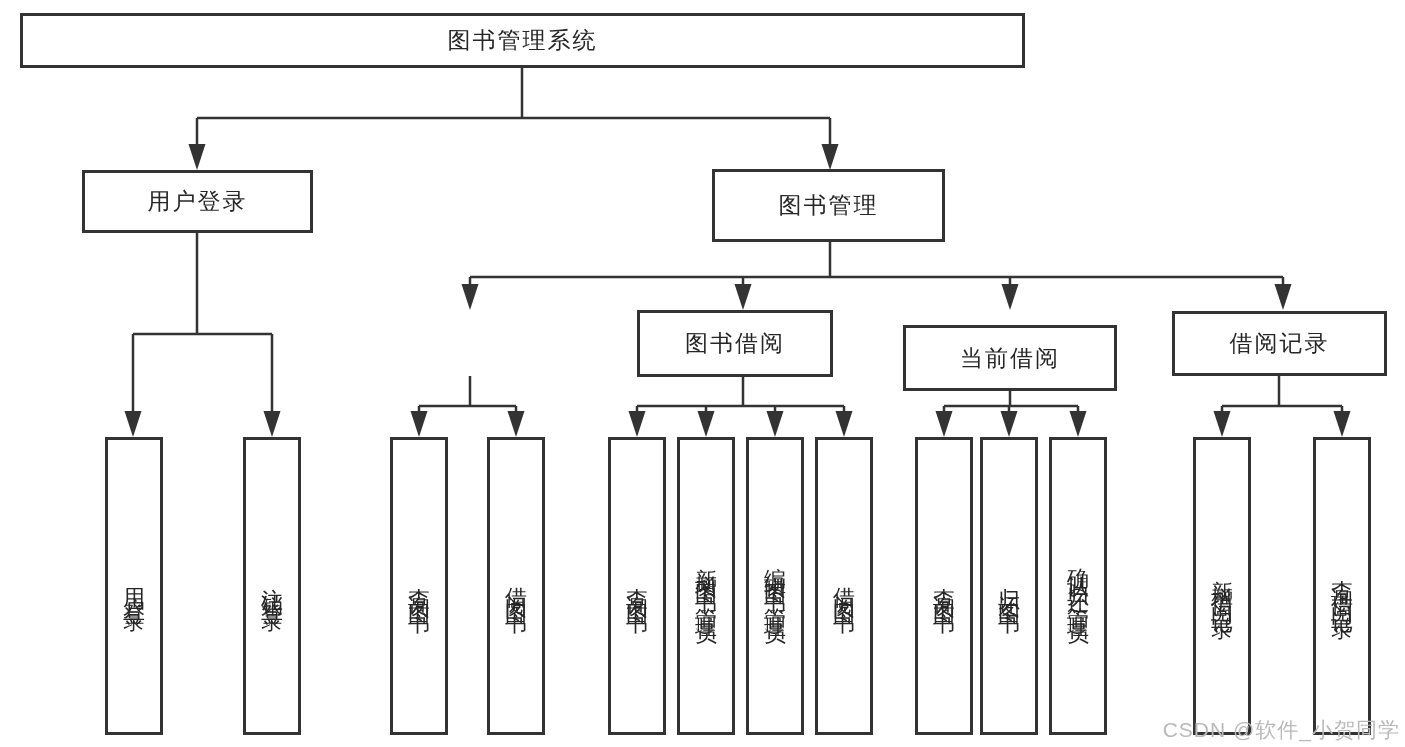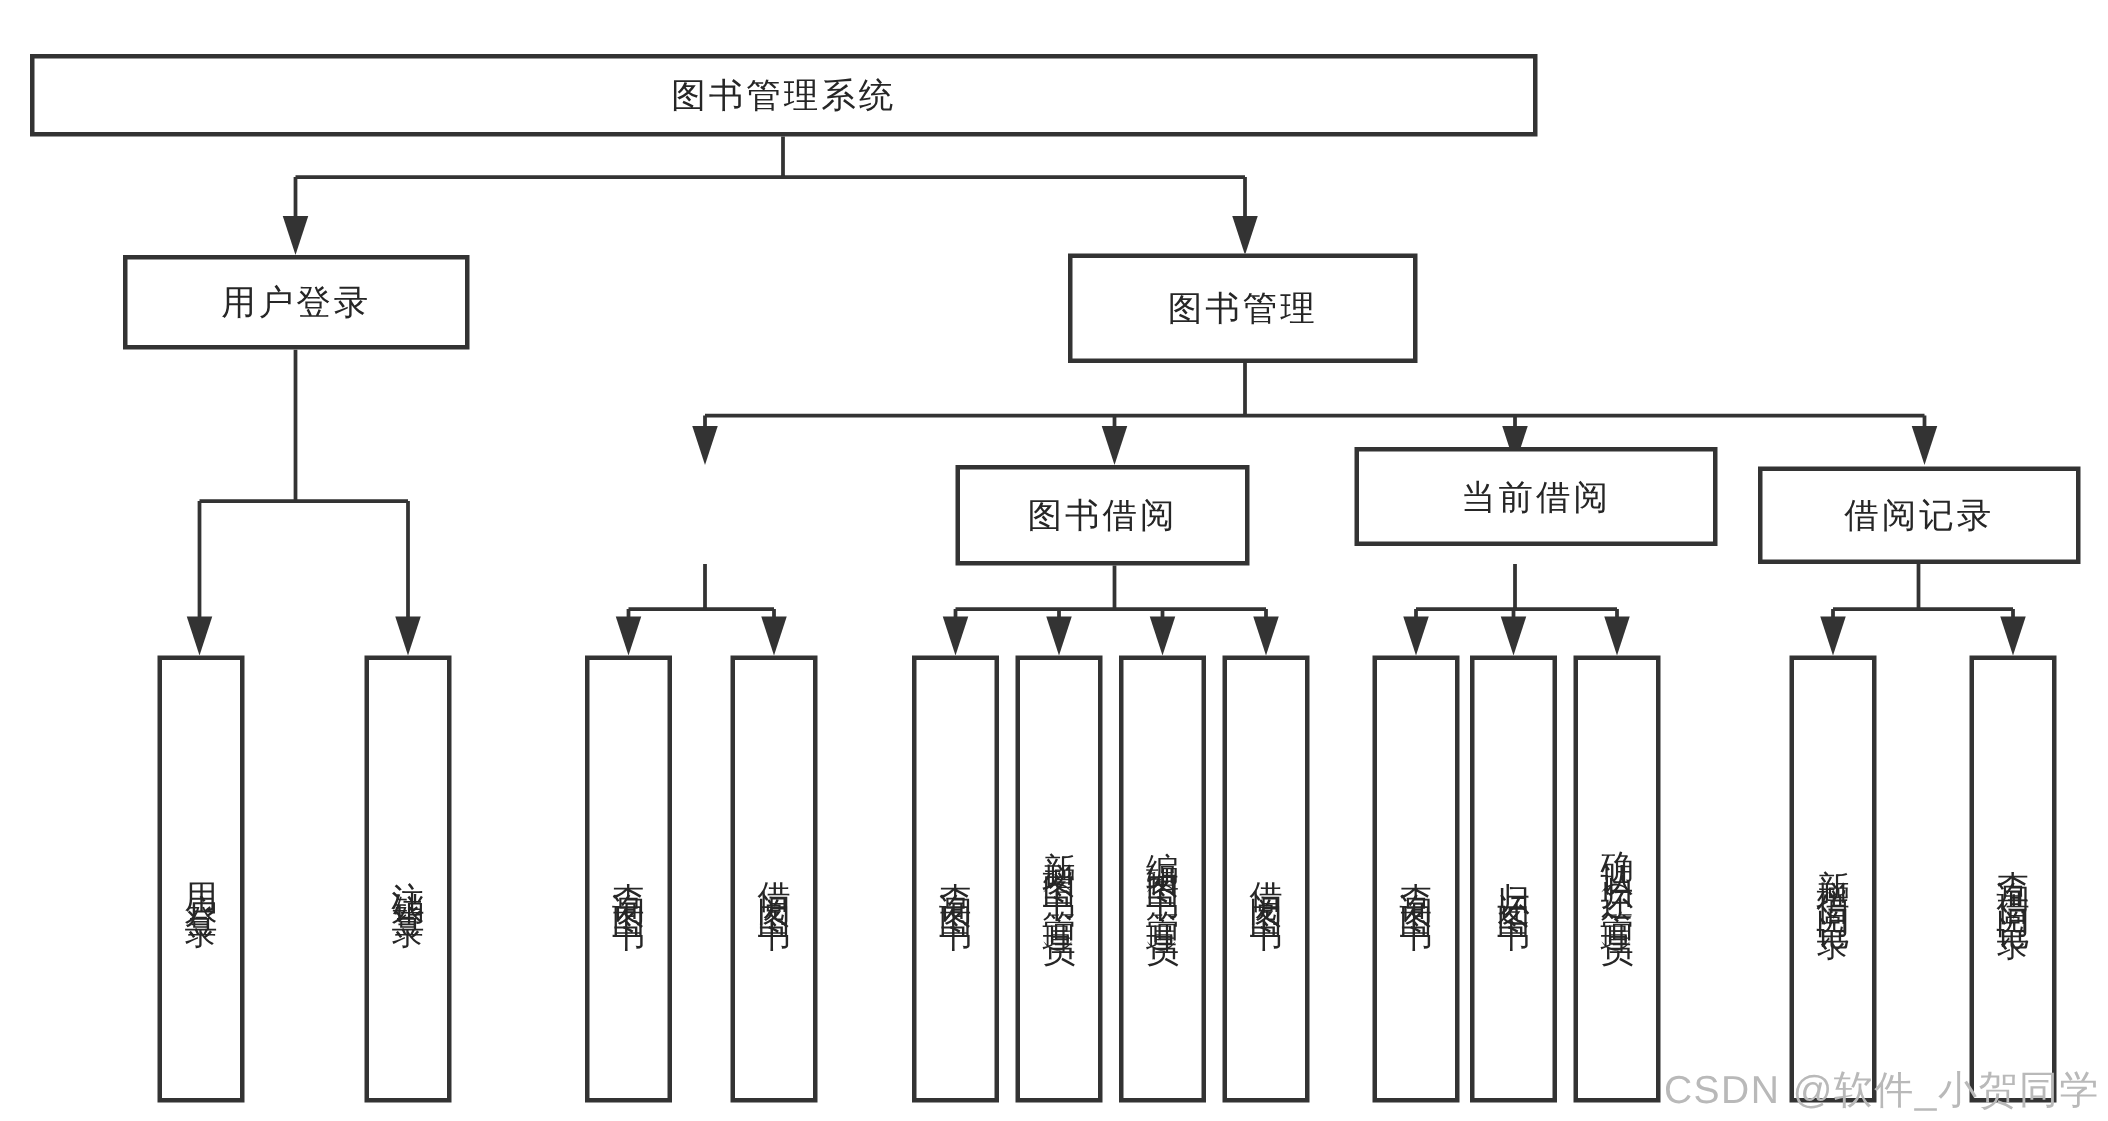--- a/index.html
+++ b/index.html
@@ -36,21 +36,21 @@
     text-orientation:mixed;
     font-size:22px;
     letter-spacing:8px;
     line-height:1;
     white-space:nowrap;
   }
   .watermark{
     position:absolute;
     right:5px;bottom:3px;
     color:#b9b9b9;
-    font-size:26px;
+    font-size:21px;
     letter-spacing:1px;
     z-index:3;
     white-space:nowrap;
   }
 </style>
 </head>
 <body>
 
 <div class="canvas">
 
@@ -78,35 +78,35 @@
       <polygon points="766.5,411 783.5,411 775,437"></polygon>
       <polygon points="835.5,411 852.5,411 844,437"></polygon>
       <polygon points="935.5,411 952.5,411 944,437"></polygon>
       <polygon points="1000.5,411 1017.5,411 1009,437"></polygon>
       <polygon points="1069.5,411 1086.5,411 1078,437"></polygon>
       <polygon points="1213.5,411 1230.5,411 1222,437"></polygon>
       <polygon points="1333.5,411 1350.5,411 1342,437"></polygon>
     </g>
   </svg>
 
-  <div class="node" style="left:20px;top:13px;width:1005px;height:55px;margin-top:23px;">
+  <div class="node" style="left:20px;top:13px;width:1005px;height:55px;">
     <span>图书管理系统</span>
   </div>
 
   <div class="node" style="left:82px;top:170px;width:231px;height:63px;">
     <span>用户登录</span>
   </div>
   <div class="node" style="left:712px;top:169px;width:233px;height:73px;">
     <span>图书管理</span>
   </div>
 
   <div class="node" style="left:637px;top:310px;width:196px;height:67px;font-family:Liberation Serif, serif;">
     <span>图书借阅</span>
   </div>
-  <div class="node" style="left:903px;top:298px;width:242px;height:66px;">
+  <div class="node" style="left:903px;top:325px;width:214px;height:66px;">
     <span>当前借阅</span>
   </div>
   <div class="node" style="left:1172px;top:311px;width:215px;height:65px;">
     <span>借阅记录</span>
   </div>
 
   <div class="vnode" style="left:105px;top:437px;width:58px;height:298px;">
     <span class="vtext">用户登录</span>
   </div>
   <div class="vnode" style="left:243px;top:437px;width:58px;height:298px;">

